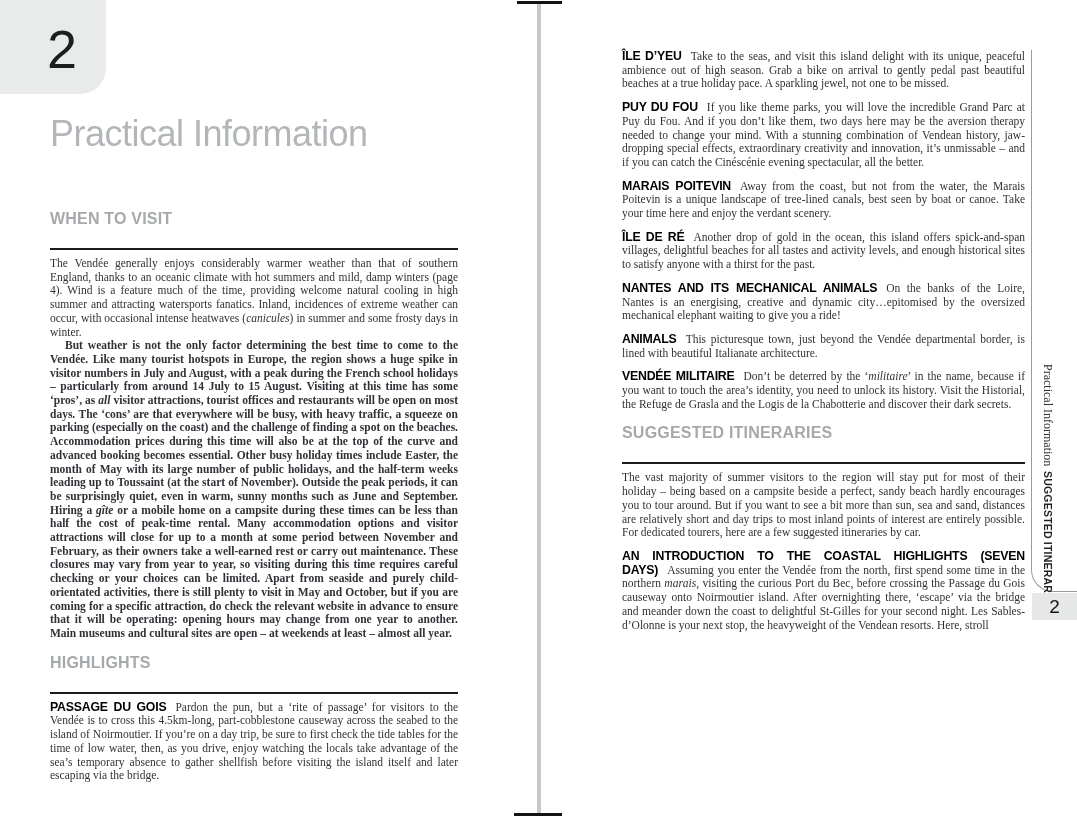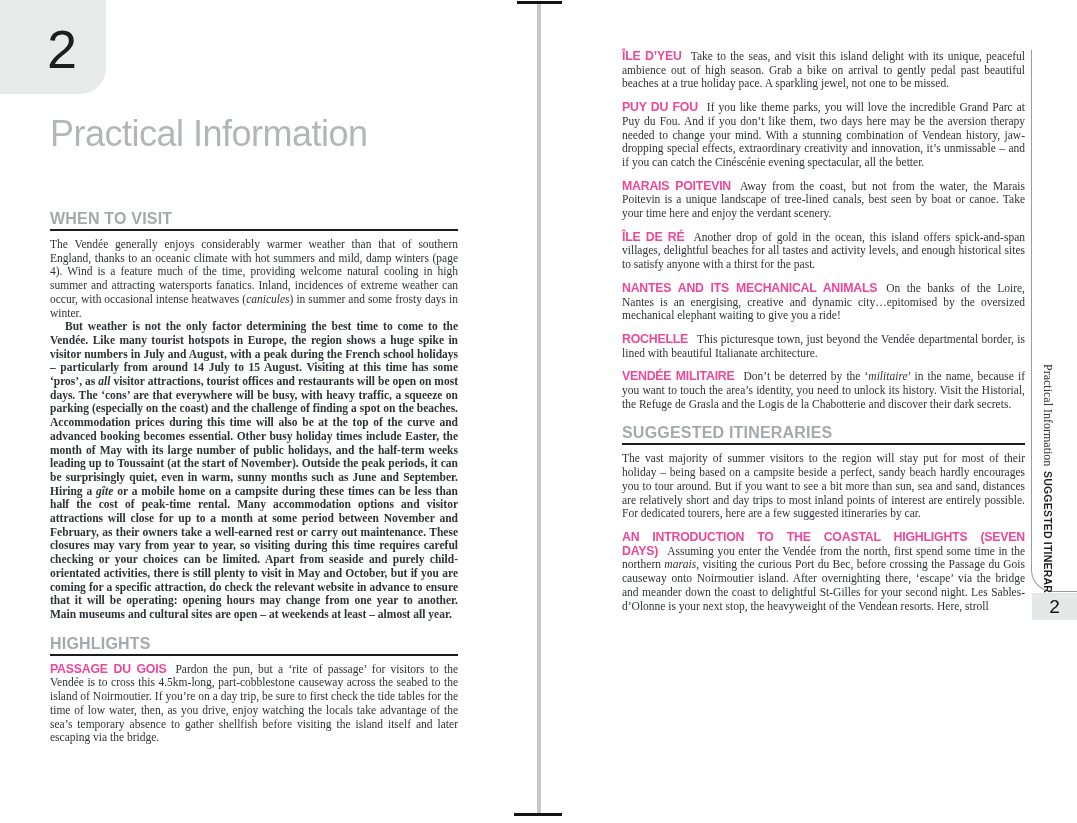--- a/index.html
+++ b/index.html
@@ -39,41 +39,41 @@
   .col { position: absolute; text-align: justify; }
   .col-left  { left: 50px;  top: 210px; width: 408px; }
   .col-right { left: 622px; top: 50px;  width: 403px; }
 
   .section-heading {
     font-family: "Liberation Sans", sans-serif;
     font-size: 16px; font-weight: 700;
     letter-spacing: 0.2px;
     color: #a6a9ab;
     text-align: left;
-    padding-bottom: 1px;
+    padding-bottom: 20px;
     border-bottom: 2px solid #1c1c1c;
     margin-bottom: 7px;
   }
   .mt { margin-top: 13px; }
 
   p.body, p.entry {
     font-size: 11.5px;
     line-height: 13.7px;
     color: #2f3236;
   }
   p.indent { text-indent: 15px; font-weight: bold; }
   p.entry { margin-bottom: 10px; }
   p.entry:last-child { margin-bottom: 0; }
 
   .term {
     font-family: "Liberation Sans", sans-serif;
     font-weight: 700;
     font-size: 12.3px;
     letter-spacing: -0.2px;
-    color: #ec4899;
+    color: #000000;
     margin-right: 9px;
   }
   i { font-style: italic; }
 
   
   .pagenum {
     position: absolute; top: 796px;
     font-size: 12.5px; color: #3a3d40;
     font-family: "Liberation Serif", serif;
     margin-top: 26px;
@@ -162,21 +162,21 @@
 
       <p class="entry"><span class="term">PUY DU FOU</span><span class="etext">If you like theme parks, you will love the incredible Grand Parc at Puy du Fou. And if you don’t like them, two days here may be the aversion therapy needed to change your mind. With a stunning combination of Vendean history, jaw-dropping special effects, extraordinary creativity and innovation, it’s unmissable – and if you can catch the Cinéscénie evening spectacular, all the better.</span></p>
 
       <p class="entry"><span class="term">MARAIS POITEVIN</span><span class="etext">Away from the coast, but not from the water, the Marais Poitevin is a unique landscape of tree-lined canals, best seen by boat or canoe. Take your time here and enjoy the verdant scenery.</span></p>
 
       <p class="entry"><span class="term">ÎLE DE RÉ</span><span class="etext">Another drop of gold in the ocean, this island offers spick-and-span villages, delightful beaches for all tastes and activity levels, and enough historical sites to satisfy anyone with a thirst for the past.</span></p>
 
 
       <p class="entry"><span class="term">NANTES AND ITS MECHANICAL ANIMALS</span><span class="etext">On the banks of the Loire, Nantes is an energising, creative and dynamic city…epitomised by the oversized mechanical elephant waiting to give you a ride!</span></p>
 
-      <p class="entry"><span class="term">ROCHELLE</span><span class="etext">This picturesque town, just beyond the Vendée departmental border, is lined with beautiful Italianate architecture.</span></p>
+      <p class="entry"><span class="term">ANIMALS</span><span class="etext">This picturesque town, just beyond the Vendée departmental border, is lined with beautiful Italianate architecture.</span></p>
 
       <p class="entry"><span class="term">VENDÉE MILITAIRE</span><span class="etext">Don’t be deterred by the ‘<i>militaire</i>’ in the name, because if you want to touch the area’s identity, you need to unlock its history. Visit the Historial, the Refuge de Grasla and the Logis de la Chabotterie and discover their dark secrets.</span></p>
 
     </div>
 
   <h2 class="section-heading mt">SUGGESTED ITINERARIES</h2>
   <p class="body" style="margin-bottom:10px;">The vast majority of summer visitors to the region will stay put for most of their holiday – being based on a campsite beside a perfect, sandy beach hardly encourages you to tour around. But if you want to see a bit more than sun, sea and sand, distances are relatively short and day trips to most inland points of interest are entirely possible. For dedicated tourers, here are a few suggested itineraries by car.</p>
   <p class="entry"><span class="term">AN INTRODUCTION TO THE COASTAL HIGHLIGHTS (SEVEN DAYS)</span><span class="etext">Assuming you enter the Vendée from the north, first spend some time in the northern <i>marais</i>, visiting the curious Port du Bec, before crossing the Passage du Gois causeway onto Noirmoutier island. After overnighting there, ‘escape’ via the bridge and meander down the coast to delightful St-Gilles for your second night. Les Sables-d’Olonne is your next stop, the heavyweight of the Vendean resorts. Here, stroll</span></p>
 </div>
 

